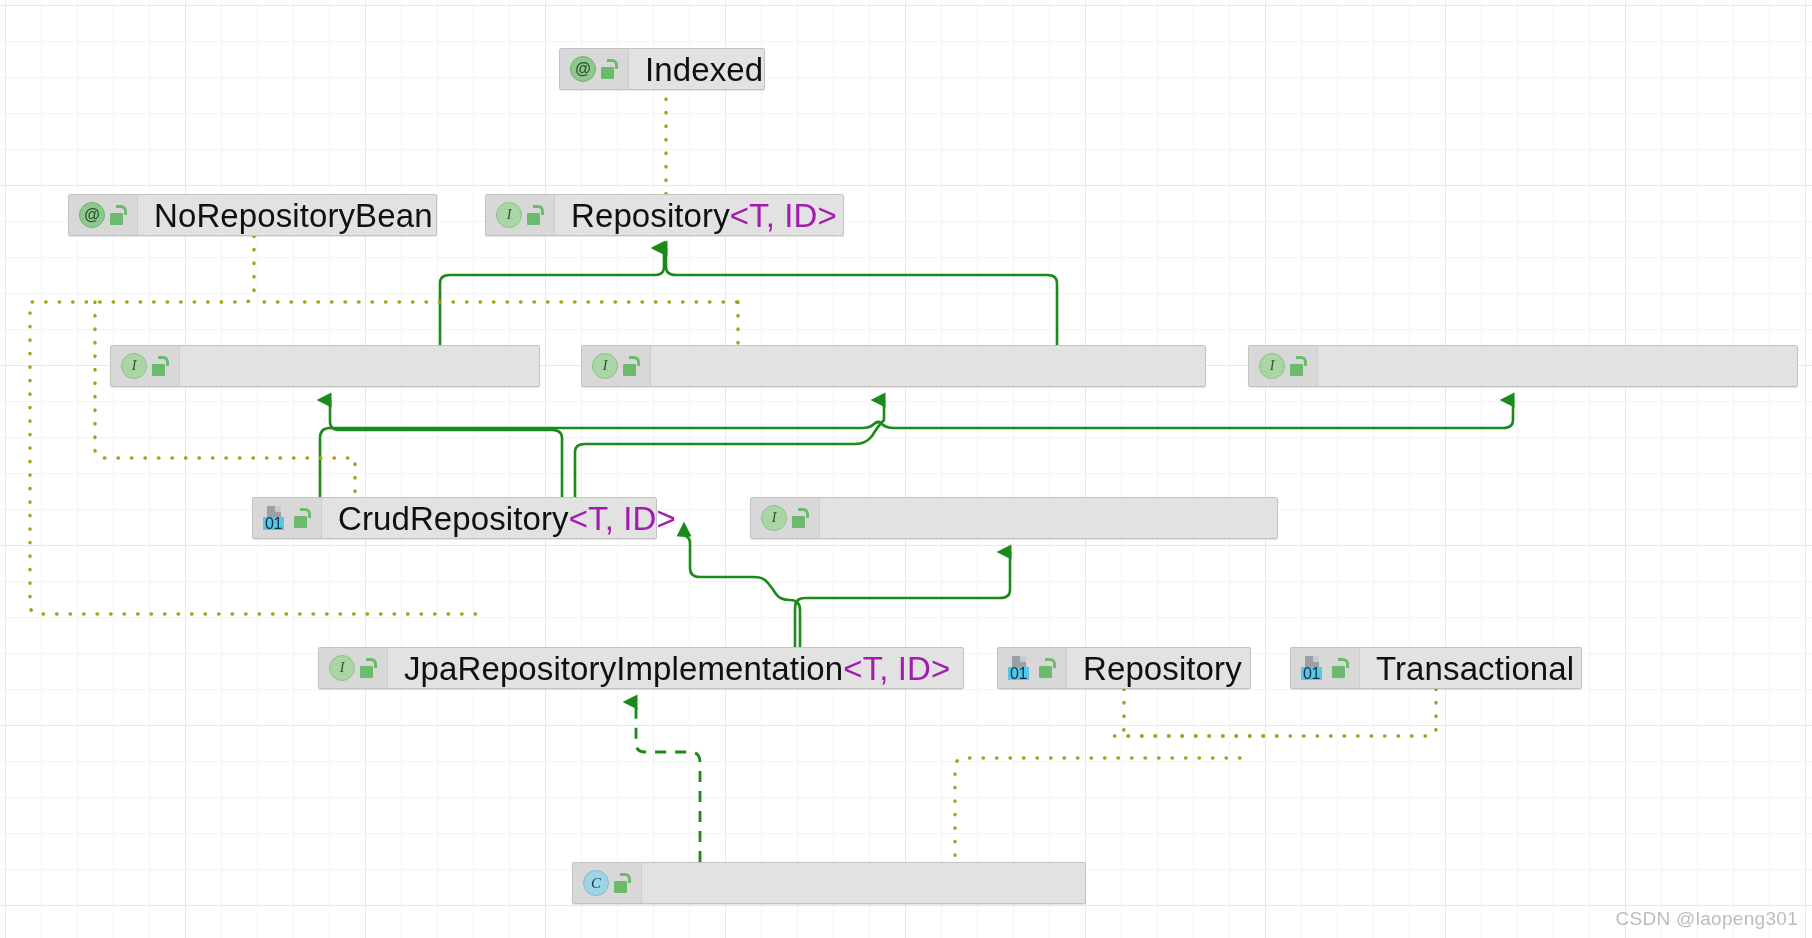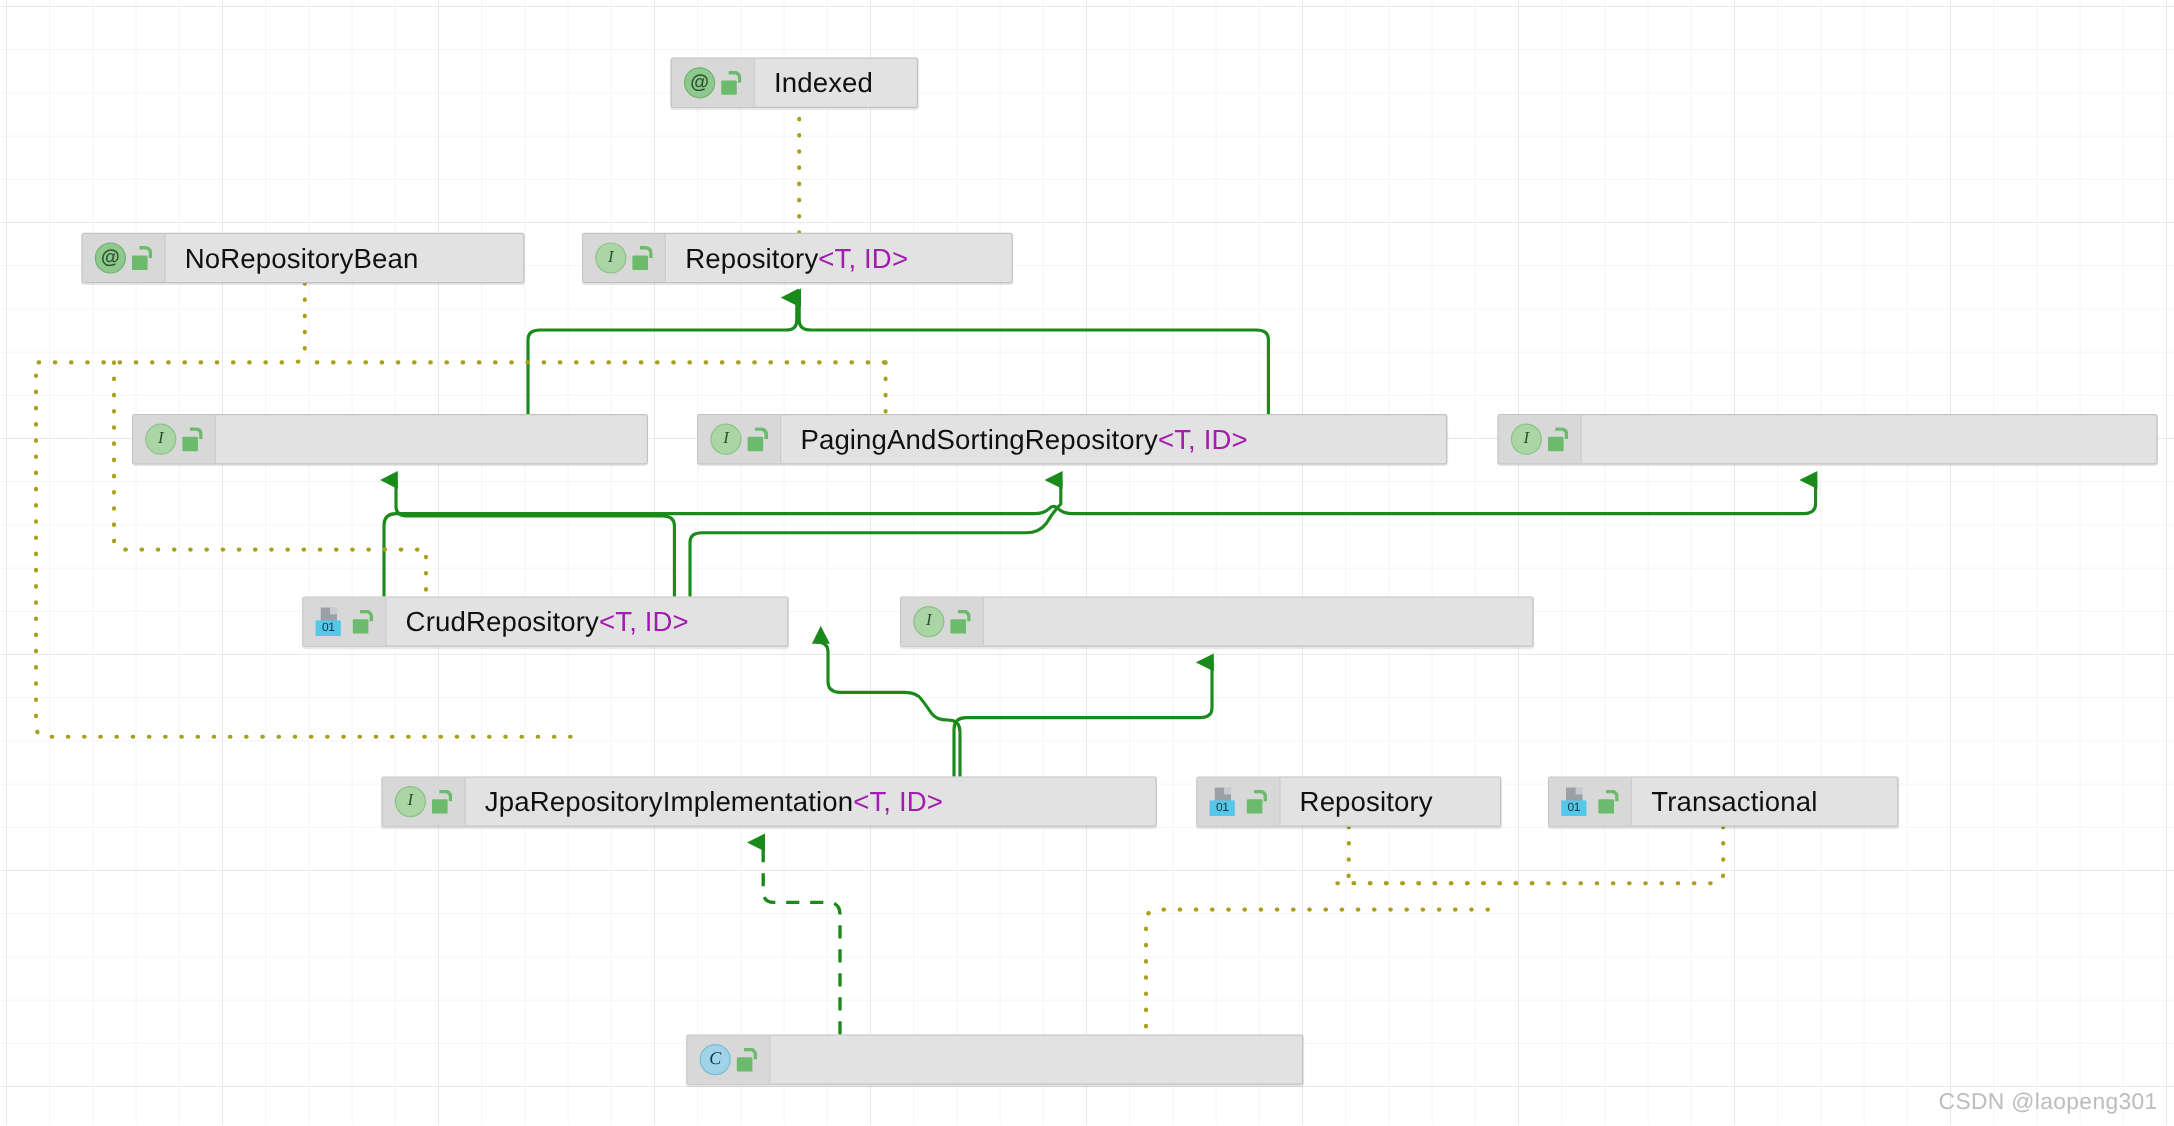--- a/index.html
+++ b/index.html
@@ -51,21 +51,21 @@
     display: flex;
     align-items: center;
     height: 100%;
     padding: 0 8px 0 10px;
     background: #d8d8d8;
     border-right: 1px solid #cccccc;
     box-sizing: border-box;
   }
   .node .label {
     padding-left: 16px;
-    font-size: 23px;
+    font-size: 33px;
     line-height: 1;
     color: #101010;
     letter-spacing: 0.1px;
   }
   .node .gen { color: #a21caf; }
 
   
   .ico {
     display: inline-block;
     position: relative;
@@ -118,21 +118,21 @@
     left: 12px; top: 0px;
     width: 6px; height: 6px;
     background: #c7cbcf;
   }
   .ico-binary .badge {
     position: absolute;
     left: 0px; top: 11px;
     width: 21px; height: 13px;
     background: #55c8ea;
     color: #17323c;
-    font-size: 10px;
+    font-size: 16px;
     line-height: 13px;
     text-align: center;
     font-family: "Liberation Sans", sans-serif;
     letter-spacing: -0.3px;
   }
 
   
   .ico-lock { width: 19px; height: 22px; }
   .ico-lock .shackle {
     position: absolute;
@@ -268,23 +268,20 @@
   </div>
 
   <div class="node" style="left:581px; top:345px; width:625px;">
     <span class="iconwrap">
       <span class="ico ico-interface">I</span>
       <span class="ico ico-lock">
         <span class="shackle"></span>
           <span class="body"></span>
       </span>
     </span>
-    <span class="label">
-      <span>PagingAndSortingRepository</span><span class="gen">&lt;T, ID&gt;</span>
-    </span>
   </div>
 
   <div class="node" style="left:1248px; top:345px; width:550px;">
     <span class="iconwrap">
       <span class="ico ico-interface">I</span>
       <span class="ico ico-lock">
         <span class="shackle"></span>
           <span class="body"></span>
       </span>
     </span>

